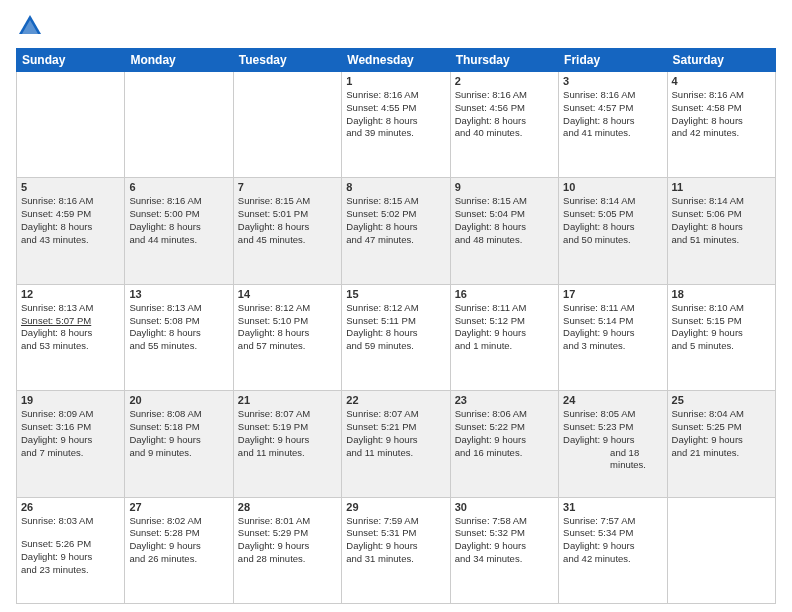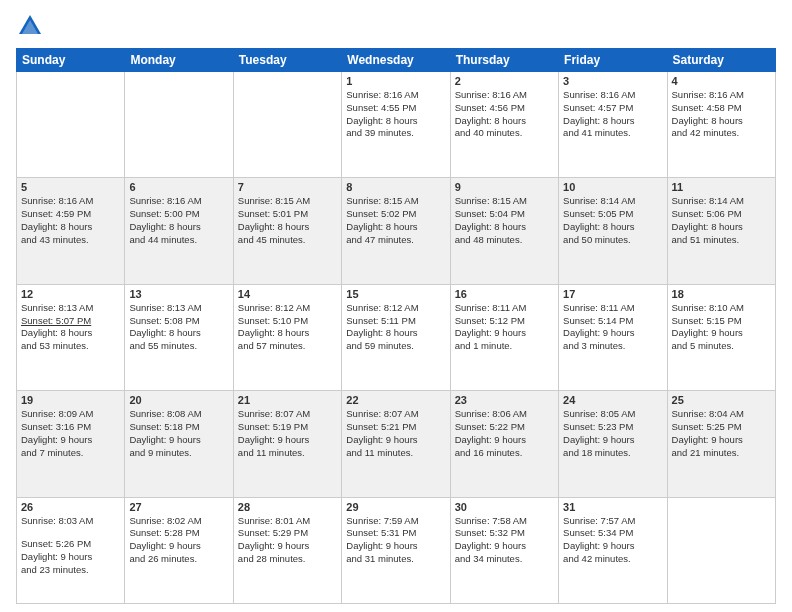--- a/index.html
+++ b/index.html
@@ -305,21 +305,21 @@
             <div style="line-height: 1.35;">Sunrise: 8:06 AM</div>
             <div style="line-height: 1.35;">Sunset: 5:22 PM</div>
             <div style="line-height: 1.35;">Daylight: 9 hours</div>
             <div style="line-height: 1.35;">and 16 minutes.</div>
           </td>
           <td>
             <span class="day-num">24</span>
             <div style="line-height: 1.35;">Sunrise: 8:05 AM</div>
             <div style="line-height: 1.35;">Sunset: 5:23 PM</div>
             <div style="line-height: 1.35;">Daylight: 9 hours</div>
-            <div style="line-height: 1.35;">and 18 minutes.</div>
+            <div style="line-height: 1.35; margin-left: 47px;">and 18 minutes.</div>
           </td>
           <td>
             <span class="day-num">25</span>
             <div style="line-height: 1.35;">Sunrise: 8:04 AM</div>
             <div style="line-height: 1.35;">Sunset: 5:25 PM</div>
             <div style="line-height: 1.35;">Daylight: 9 hours</div>
             <div style="line-height: 1.35;">and 21 minutes.</div>
           </td>
         </tr>
         <tr class="row-white">

